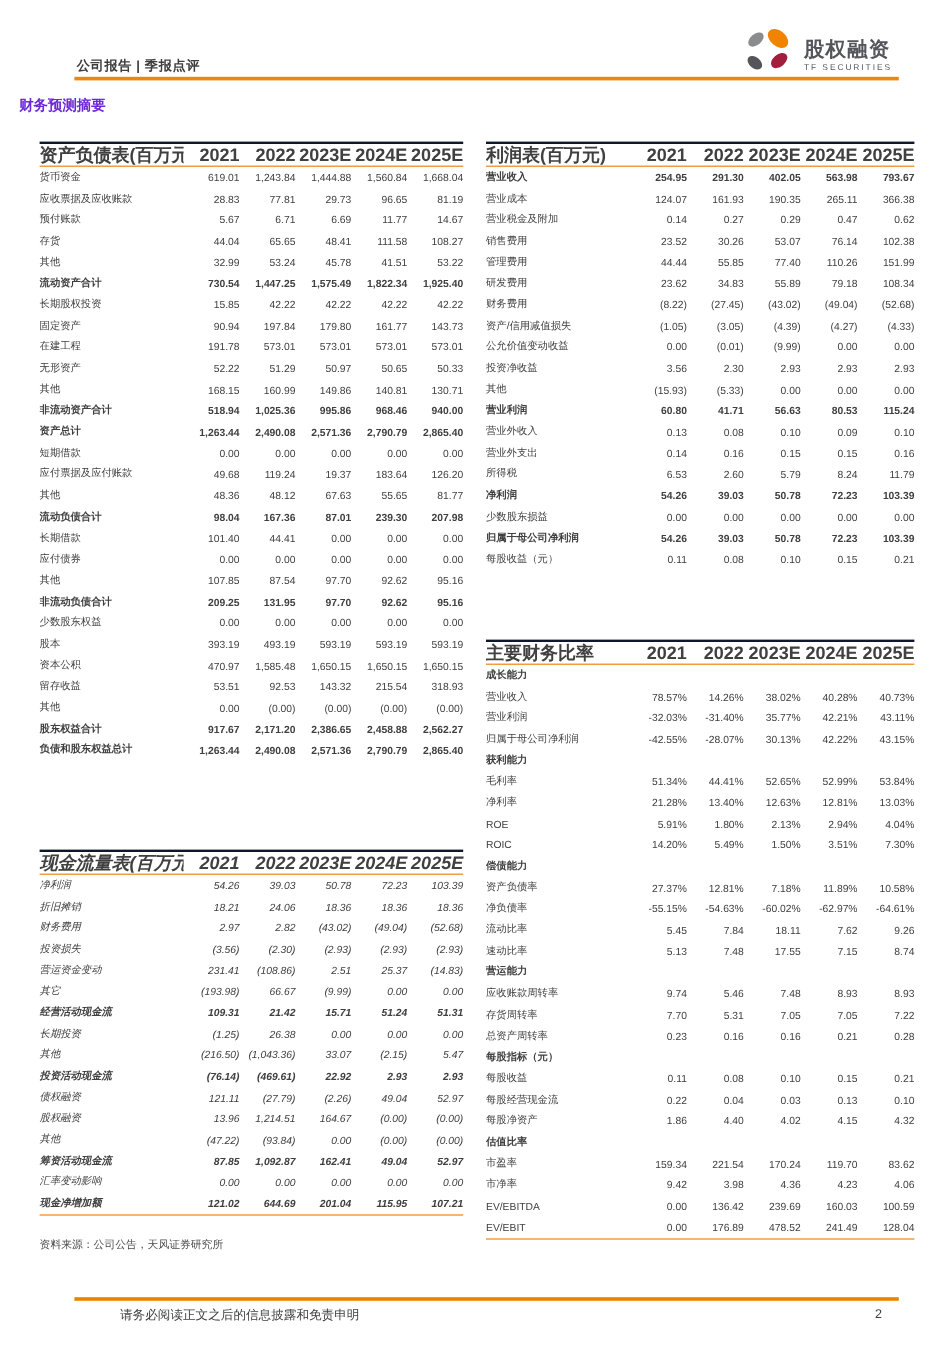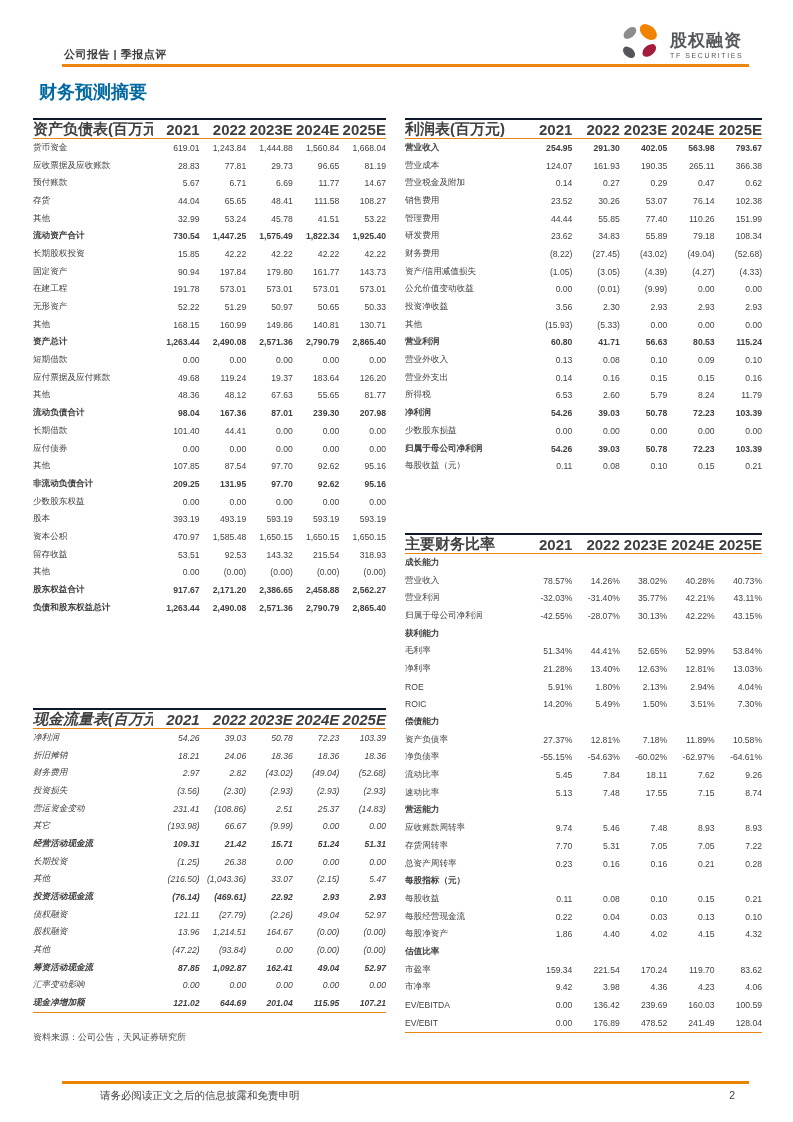--- a/index.html
+++ b/index.html
@@ -8,21 +8,21 @@
 
   
   .breadcrumb{position:absolute;left:64px;top:47px;font-size:11px;font-weight:bold;color:#3e3e3e;letter-spacing:0.5px;}
   .header-rule{position:absolute;left:62px;top:64px;width:687px;height:3px;background:#ee8511;}
   .logo{position:absolute;left:618px;top:22px;display:flex;align-items:center;gap:6px;}
   .logo-text{display:flex;flex-direction:column;line-height:1.05;}
   .brand-name{font-size:17px;font-weight:bold;color:#53565a;letter-spacing:1px;}
   .brand-sub{font-size:7px;color:#53565a;letter-spacing:1.6px;margin-top:2px;}
 
   
-  .page-title{position:absolute;left:39px;top:80px;font-size:18px;font-weight:bold;color:#0369a1;}
+  .page-title{position:absolute;left:16px;top:80px;font-size:12px;font-weight:bold;color:#6d28d9;}
 
   
   .ftable{position:absolute;font-size:8.6px;color:#404040;}
   .frow{display:flex;align-items:center;height:17.7px;}
   .fhead{border-top:2px solid #0f172a;border-bottom:1.5px solid #ee8511;font-weight:bold;font-size:15px;height:18px;}
   .closed{border-bottom:1.6px solid #ee8511;}
   .flabel{flex:0 0 120px;white-space:nowrap;overflow:hidden;}
   .fval{flex:1 1 0;text-align:right;white-space:nowrap;}
   .fbold{font-weight:bold;}
   .fsection .flabel{font-weight:bold;}
@@ -156,20 +156,28 @@
       </div>
       <div class="frow">
         <div class="flabel">其他</div>
         <div class="fval">168.15</div>
         <div class="fval">160.99</div>
         <div class="fval">149.86</div>
         <div class="fval">140.81</div>
         <div class="fval">130.71</div>
       </div>
       <div class="frow fbold">
+        <div class="flabel">非流动资产合计</div>
+        <div class="fval">518.94</div>
+        <div class="fval">1,025.36</div>
+        <div class="fval">995.86</div>
+        <div class="fval">968.46</div>
+        <div class="fval">940.00</div>
+      </div>
+      <div class="frow fbold">
         <div class="flabel">资产总计</div>
         <div class="fval">1,263.44</div>
         <div class="fval">2,490.08</div>
         <div class="fval">2,571.36</div>
         <div class="fval">2,790.79</div>
         <div class="fval">2,865.40</div>
       </div>
       <div class="frow">
         <div class="flabel">短期借款</div>
         <div class="fval">0.00</div>

